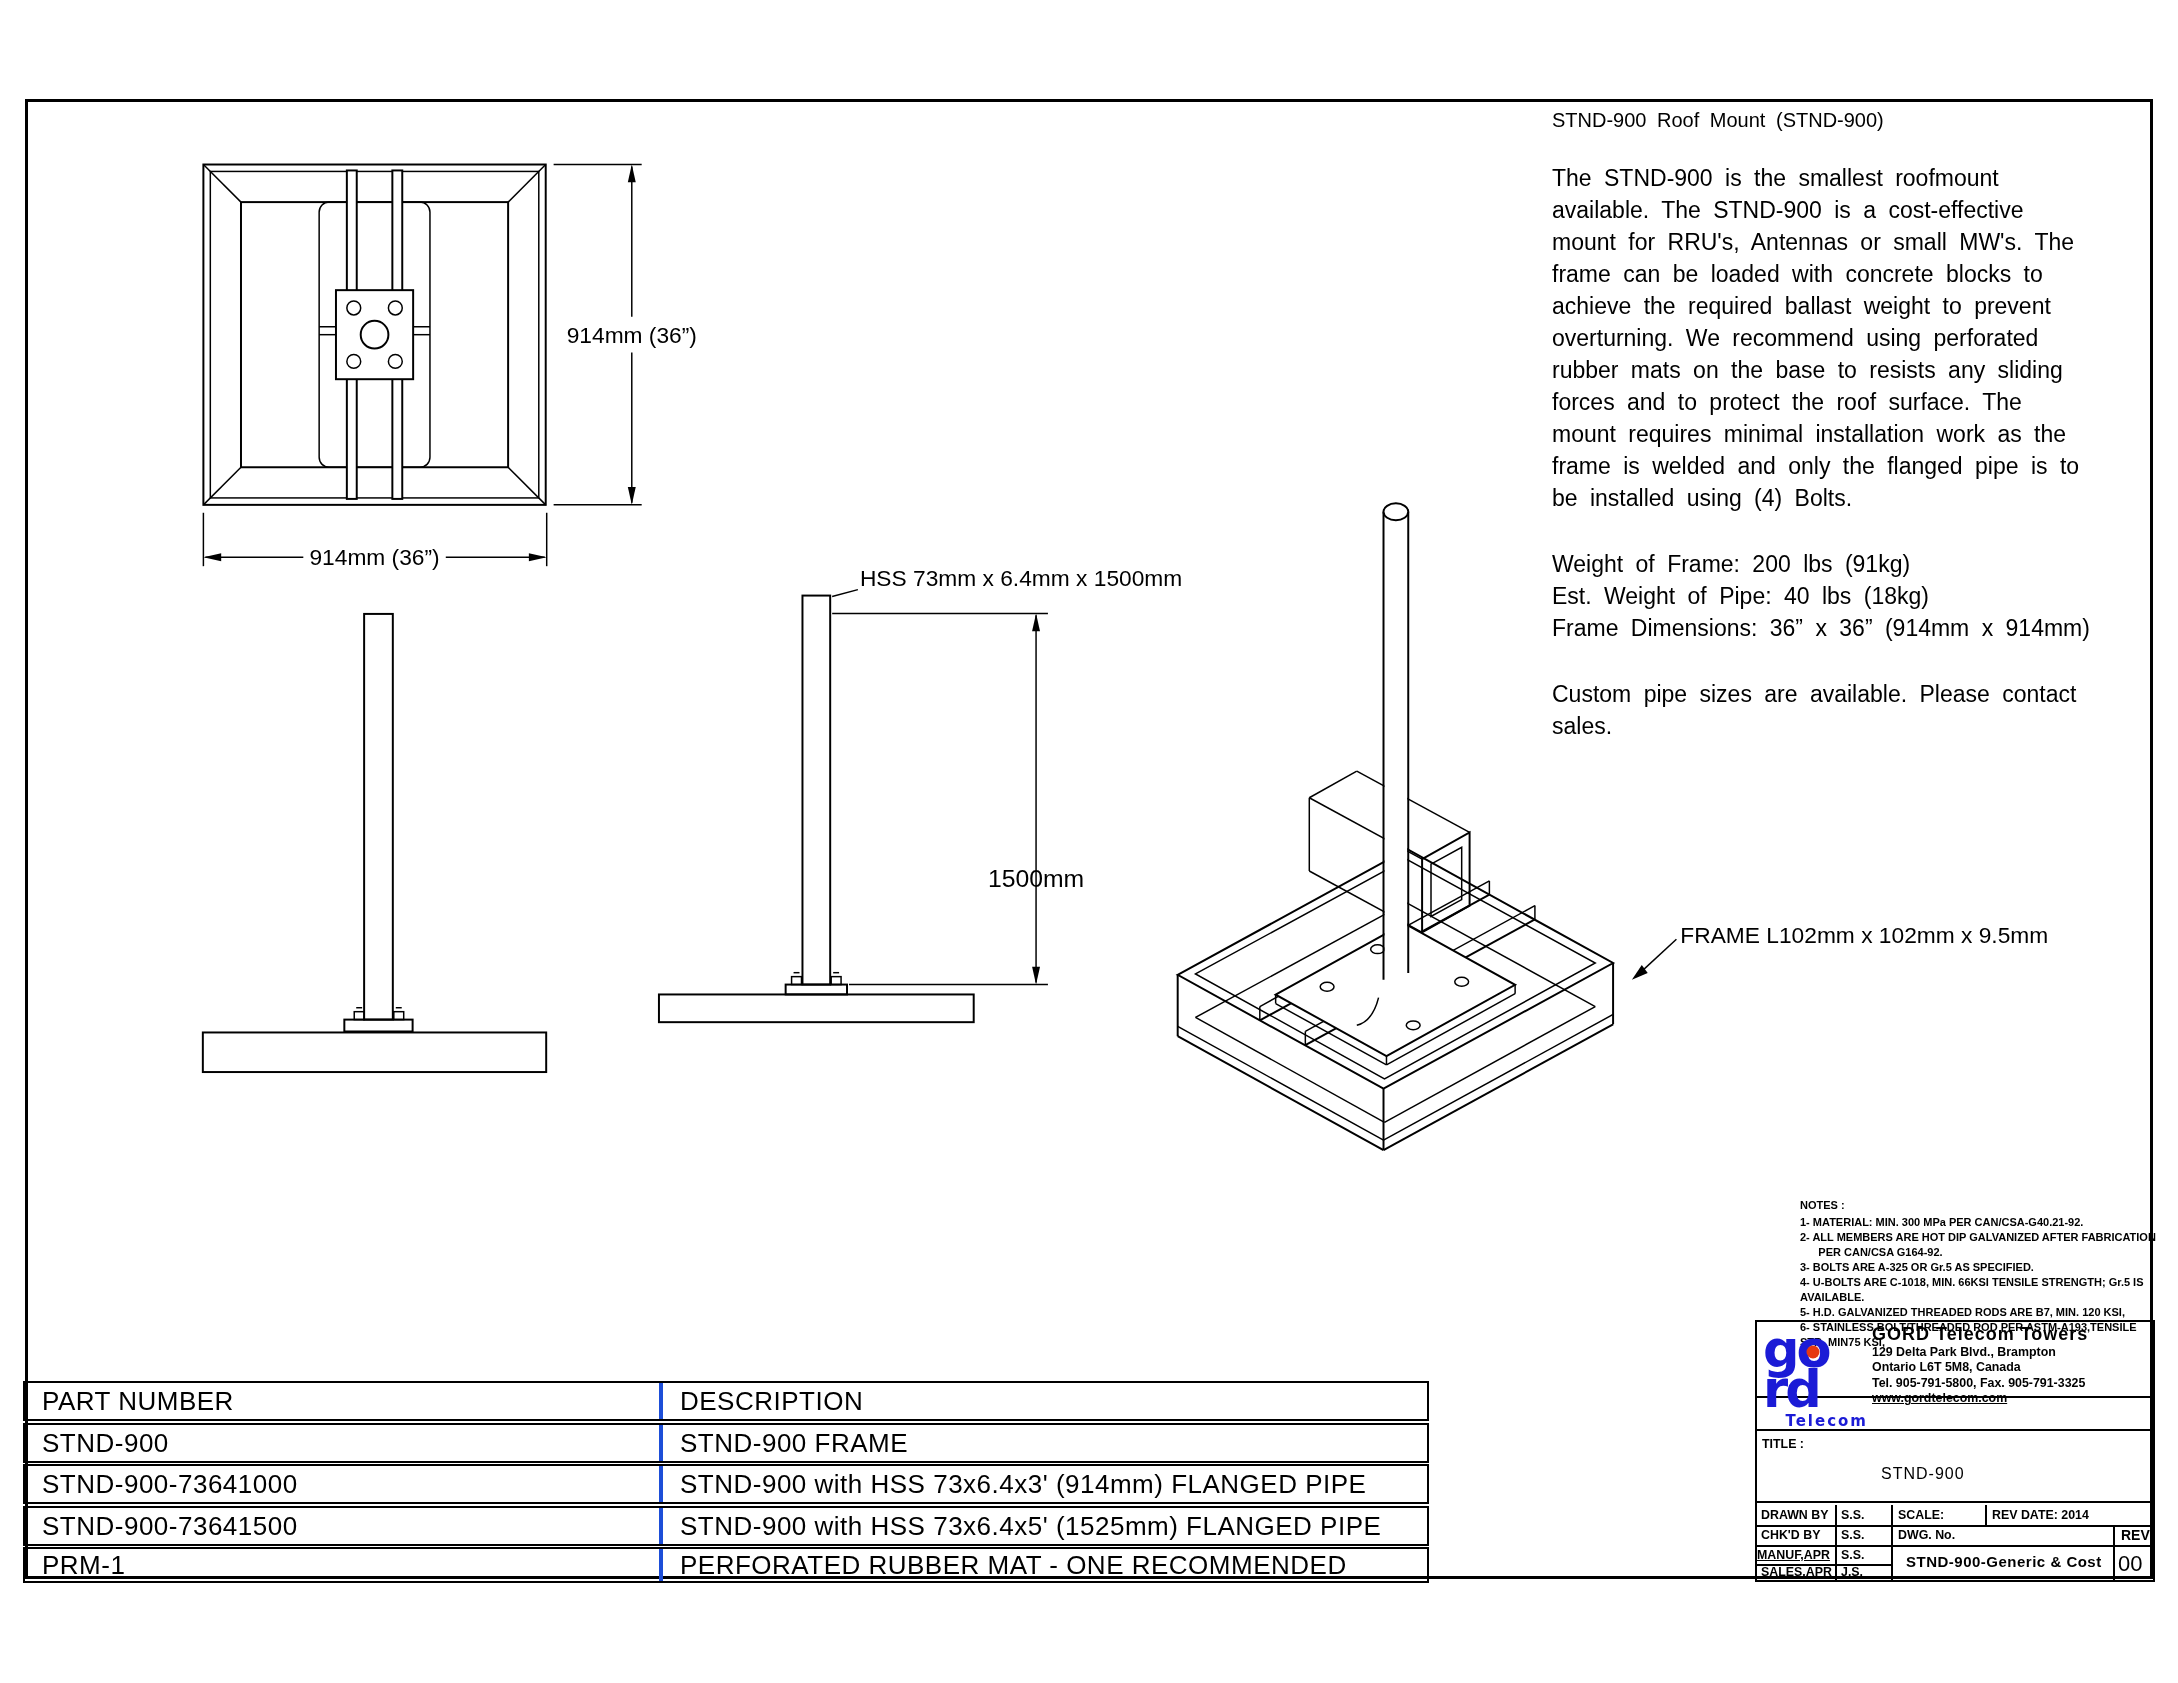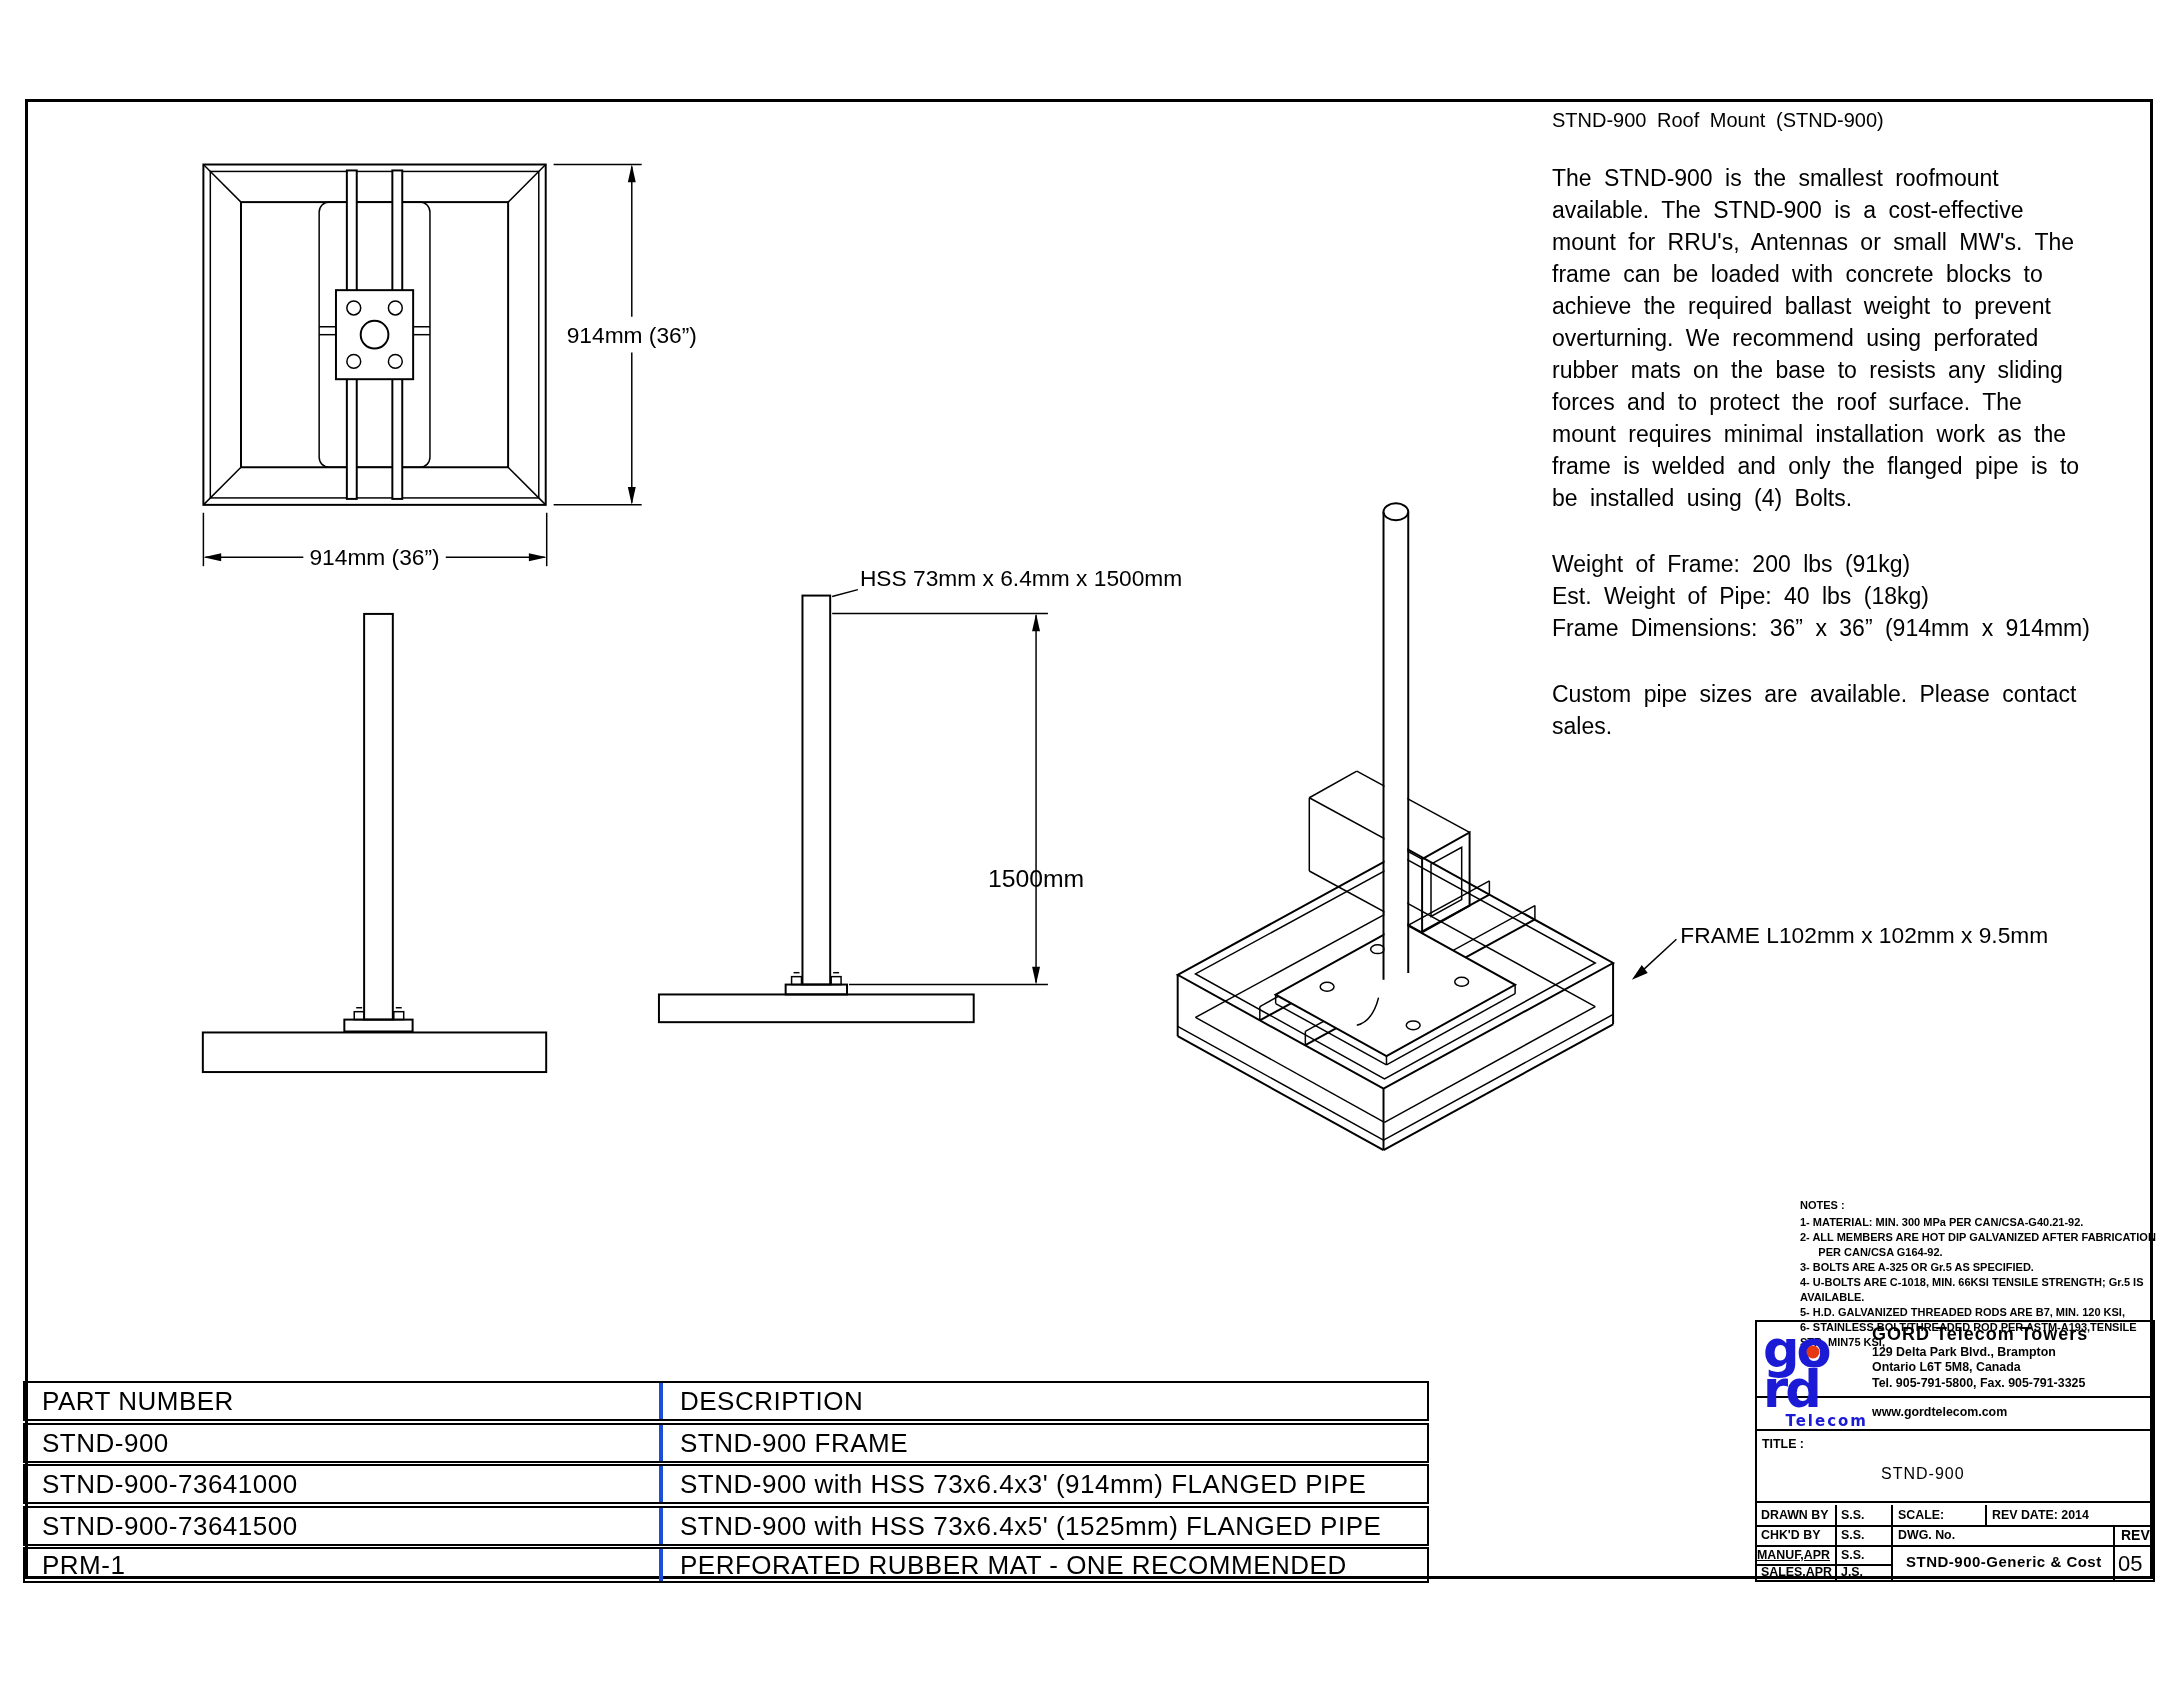--- a/index.html
+++ b/index.html
@@ -41,21 +41,21 @@
   #logo{position:absolute;left:6px;top:8px;width:105px;height:63px;}
   .logo-word{font-size:51px;font-weight:bold;letter-spacing:-3px;line-height:40px;
        font-family:"DejaVu Sans",sans-serif;}
   .logo-o{position:relative;display:inline-block;}
   .logo-dot{position:absolute;left:50%;top:56%;width:13px;height:13px;border-radius:50%;
        transform:translate(-50%,-50%);}
   .logo-sub{font-size:15px;font-weight:bold;letter-spacing:2px;margin-top:2px;text-align:right;
        font-family:"DejaVu Sans",sans-serif;}
   .company-name{font-size:18px;font-weight:bold;letter-spacing:1px;}
   .company-addr{font-size:12.4px;font-weight:bold;line-height:15.3px;}
-  .company-web{margin-top:14px;}
+  .company-web{text-decoration:underline;}
 </style>
 </head>
 <body>
 
 <div id="sheet-border"></div>
 
 <svg id="top-view" style="left:139px;top:119px;" width="574" height="465" viewBox="140 120 580 470">
   <g>
     <rect class="ln" x="205" y="166" width="346" height="344"></rect>
     <rect class="ln15" x="212" y="173" width="332" height="330"></rect>
@@ -290,16 +290,16 @@
     <div class="tb-label" style="position:absolute;left:84px;top:23px;">S.S.</div>
     <div class="tb-label" style="position:absolute;left:0;top:43px;text-decoration:underline;">MANUF,APR</div>
     <div class="tb-label" style="position:absolute;left:84px;top:43px;">S.S.</div>
     <div class="tb-label" style="position:absolute;left:4px;top:60px;">SALES,APR</div>
     <div class="tb-label" style="position:absolute;left:84px;top:60px;">J.S.</div>
     <div class="tb-label" style="position:absolute;left:141px;top:3px;">SCALE:</div>
     <div class="tb-label" style="position:absolute;left:235px;top:3px;">REV DATE: 2014</div>
     <div class="tb-label" style="position:absolute;left:141px;top:23px;">DWG. No.</div>
     <div class="tb-label" style="position:absolute;left:364px;top:22px;font-size:14px;">REV</div>
     <div style="position:absolute;left:149px;top:48px;font-size:15px;font-weight:bold;letter-spacing:0.5px;">STND-900-Generic &amp; Cost</div>
-    <div style="position:absolute;left:361px;top:46px;font-size:22px;">05</div>
+    <div style="position:absolute;left:361px;top:46px;font-size:22px;">00</div>
   </div>
 </div>
 
 
 </body></html>

